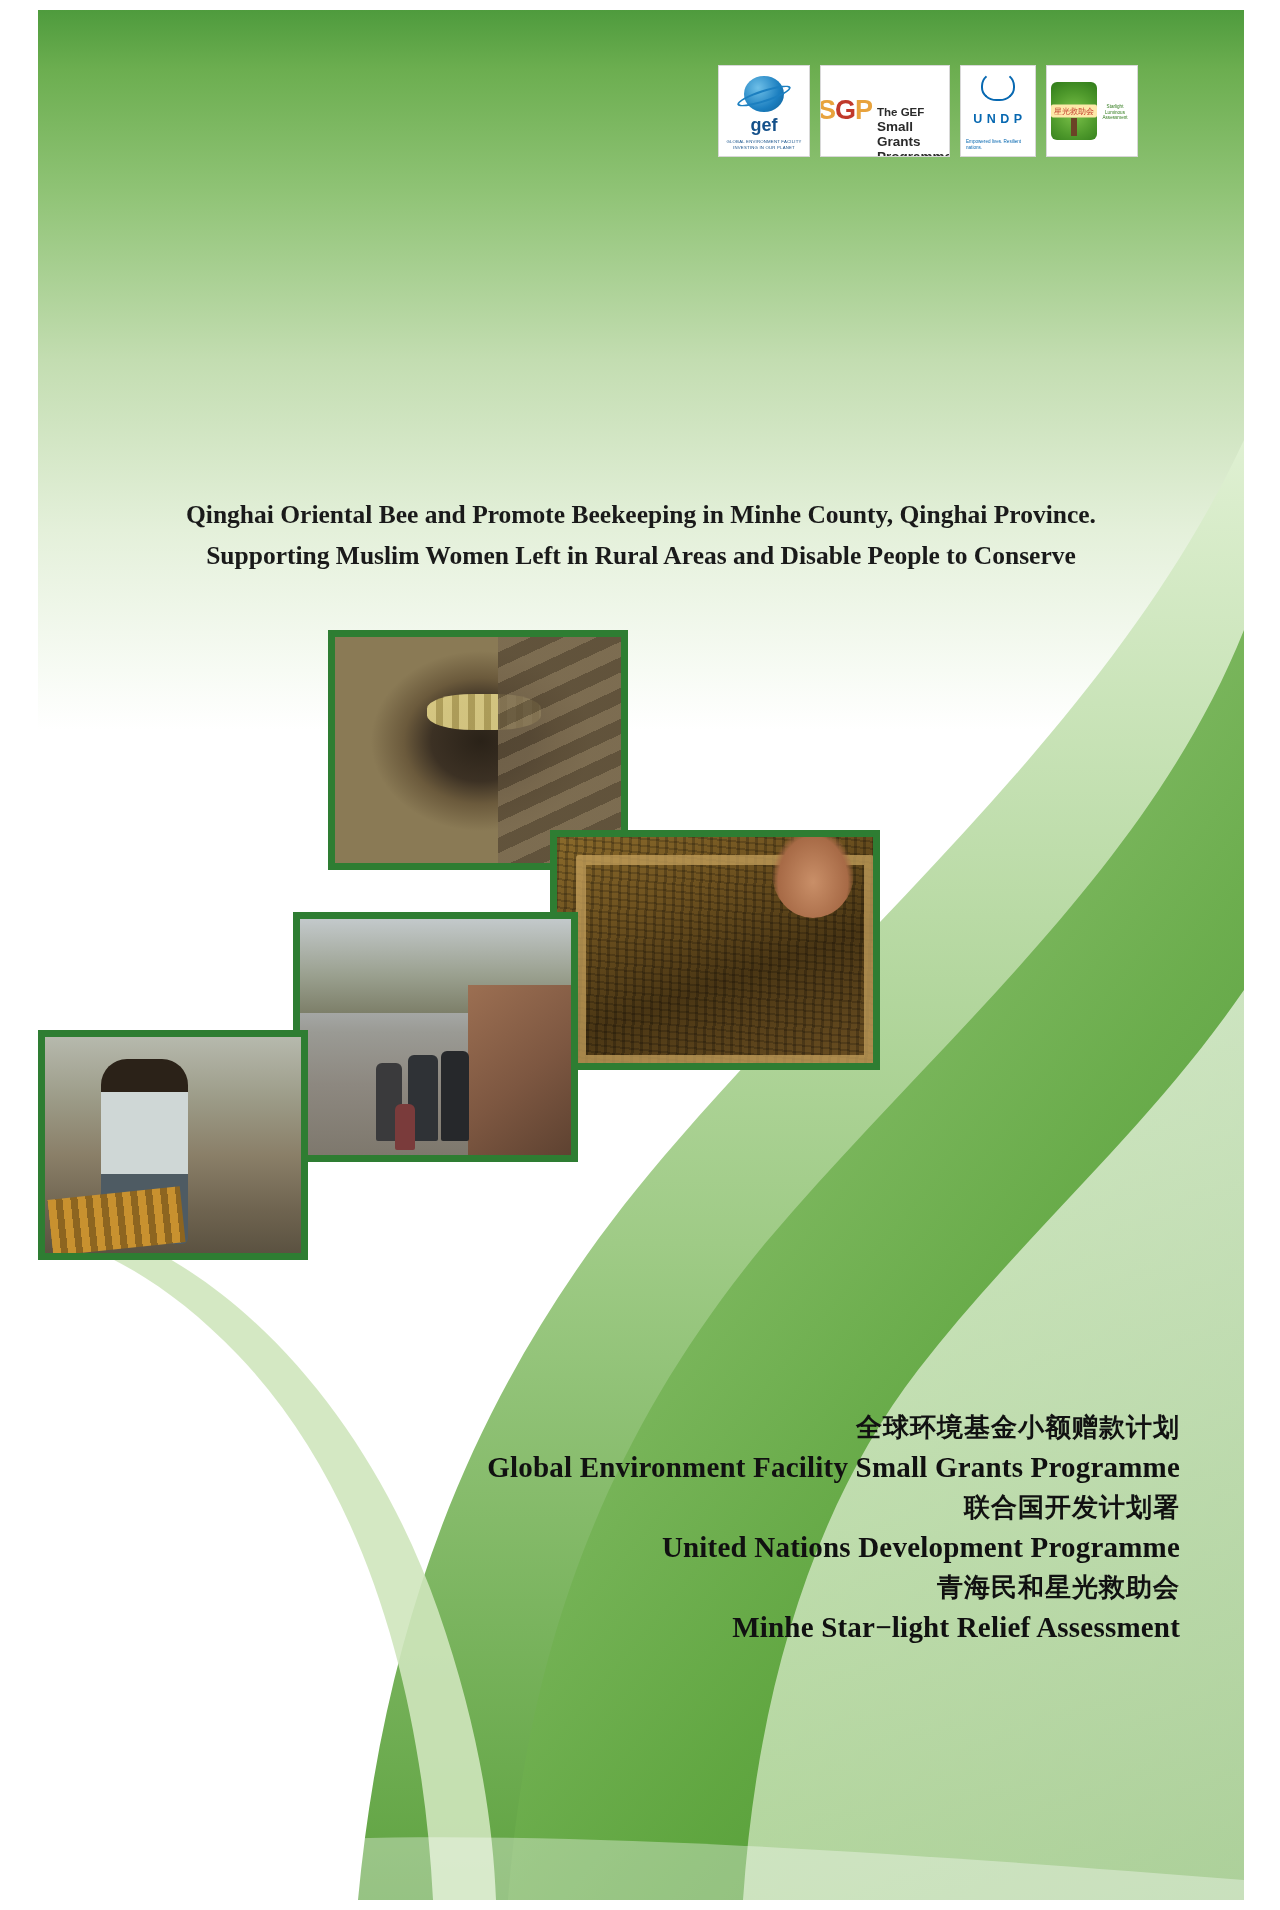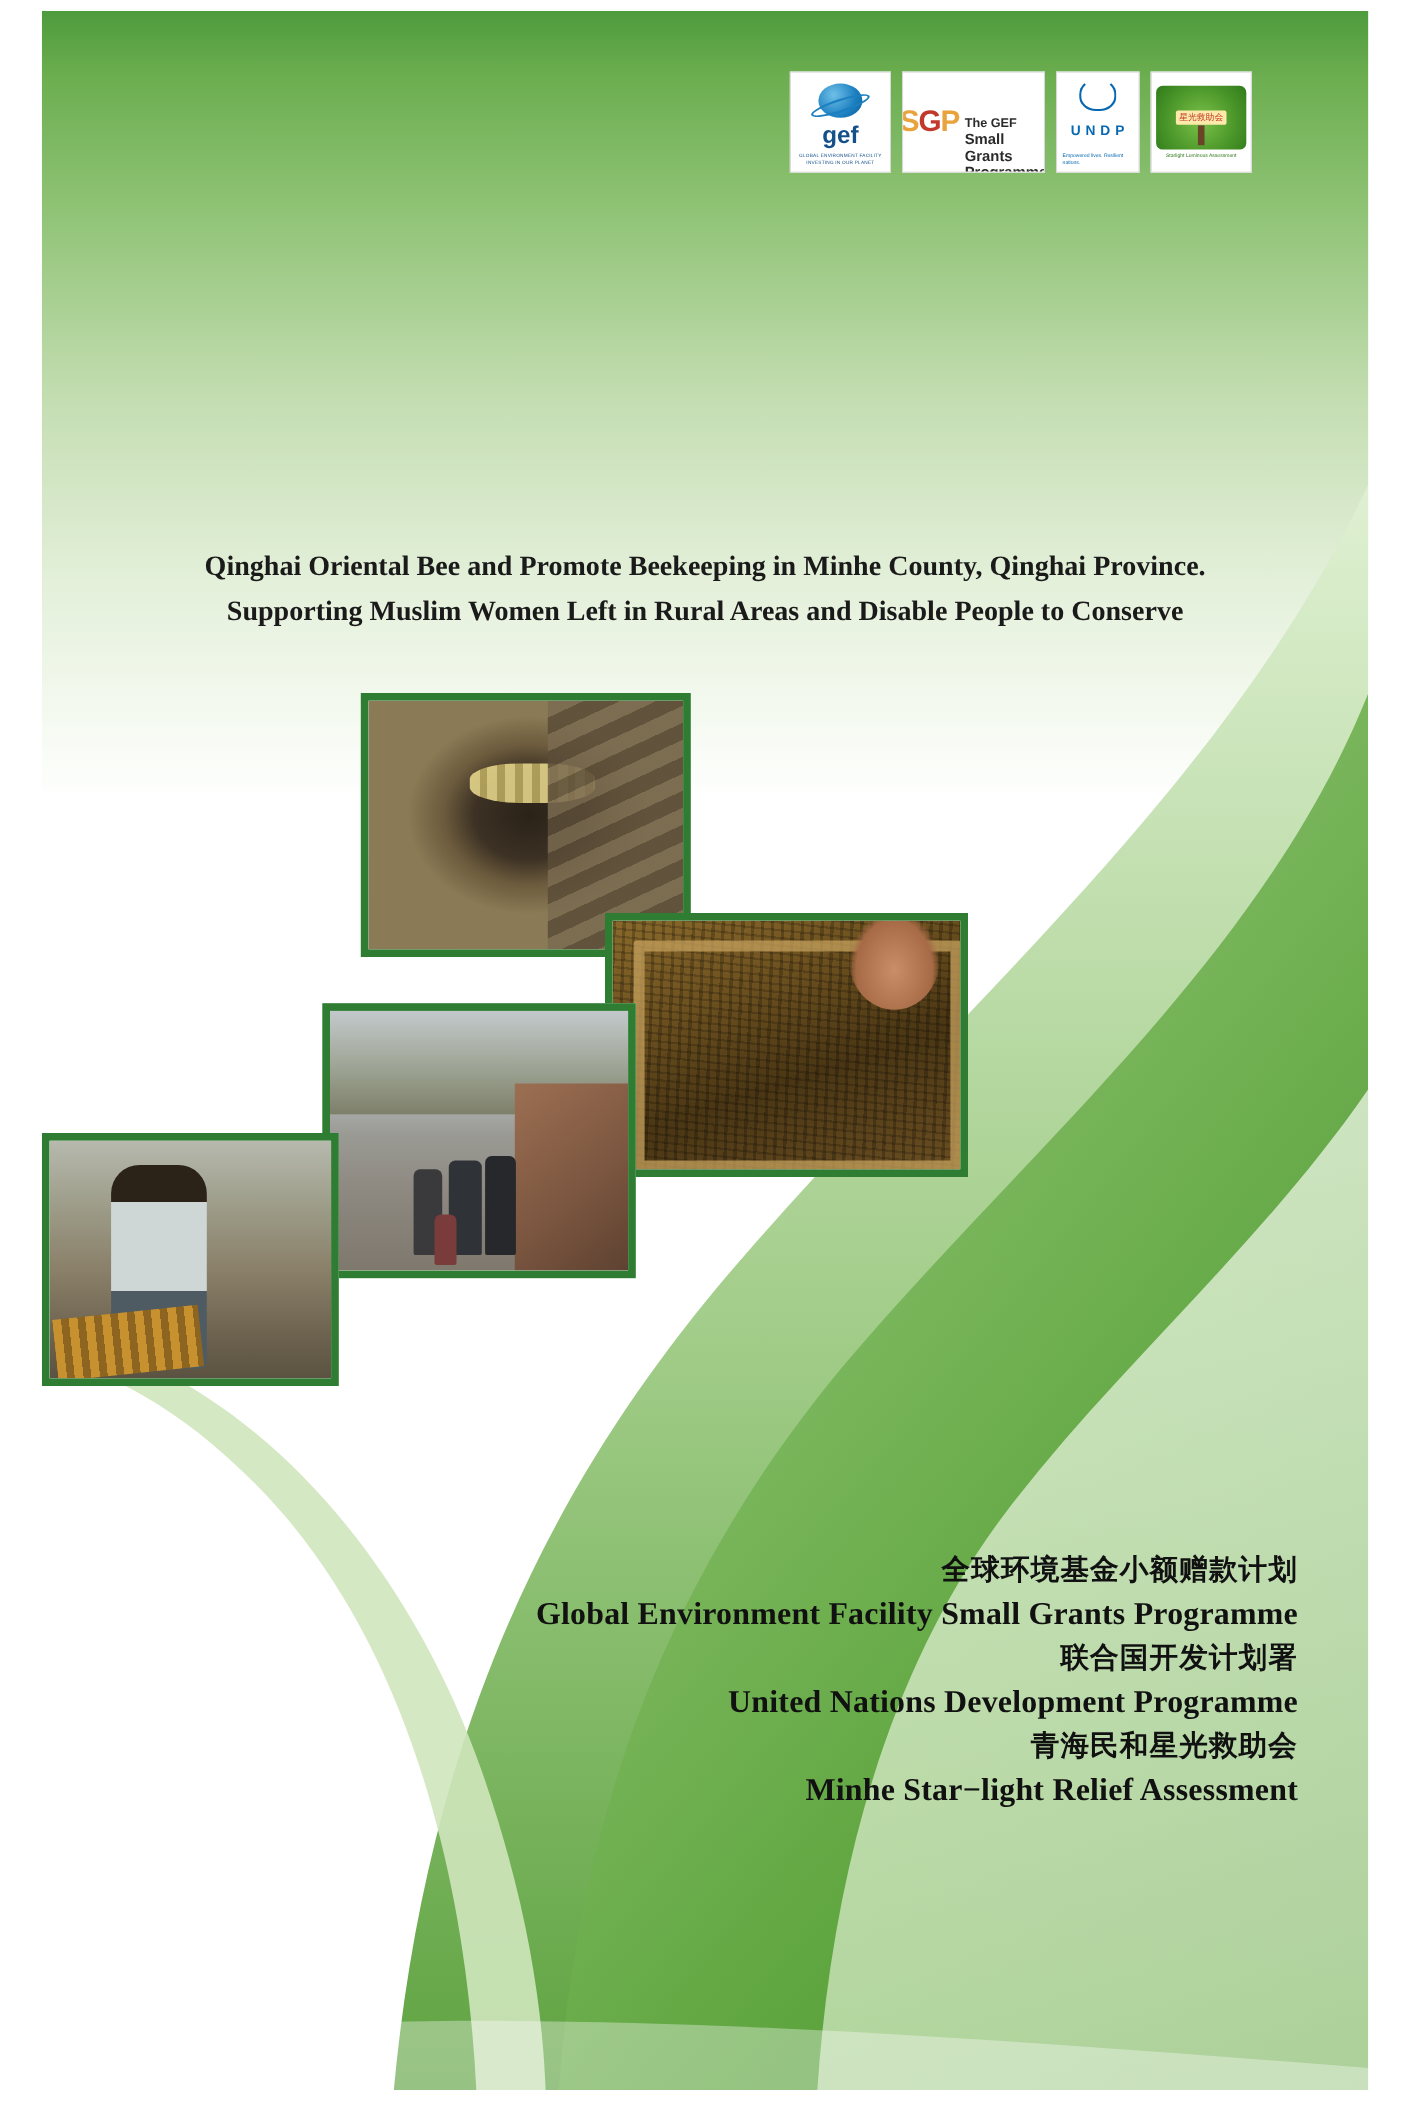--- a/index.html
+++ b/index.html
@@ -86,21 +86,21 @@
   }
   .logo-gef .globe:after {
     content:"";
     position:absolute; left:-8px; top:14px; width:56px; height:12px;
     border: 2px solid #1c7fc0; border-radius: 50%;
     transform: rotate(-18deg);
     box-sizing: border-box;
   }
   .logo-gef .gtxt {
     font-family: "Liberation Sans", sans-serif;
-    font-weight: bold; font-size: 22px; color: #14508a; margin-top: 3px;
+    font-weight: bold; font-size: 18px; color: #14508a; margin-top: 3px;
   }
   .logo-gef .gsub {
     font-family: "Liberation Sans", sans-serif;
     font-size: 4.3px; color: #14508a; letter-spacing: .2px; text-align:center; line-height:1.25;
     margin-top: 3px;
   }
 
   .logo-sgp { width: 130px; height: 92px; padding: 4px 6px; }
   .logo-sgp .inner { display:flex; align-items:center; gap:5px; }
   .logo-sgp .sgp-mark {
@@ -124,21 +124,21 @@
     width: 30px; height: 26px; border-radius: 50% 50% 45% 45%;
     border: 2px solid #0768b1; border-top-color: transparent;
     margin: 0 auto 2px auto;
   }
   .logo-undp .u-letters { letter-spacing: .5px; }
   .logo-undp .u-sub {
     font-family: "Liberation Sans", sans-serif;
     font-size: 4.6px; color: #0768b1; margin-top: 4px; line-height: 1.3; text-align:left;
   }
 
-  .logo-slra { width: 92px; height: 92px; padding: 4px; flex-direction: column; }
+  .logo-slra { width: 92px; height: 92px; padding: 4px; flex-direction: row; }
   .logo-slra .tree {
     width: 100%; height: 58px;
     background: radial-gradient(circle at 50% 55%, #7cc24a 0%, #4f9a2c 55%, #2f7a1a 100%);
     border-radius: 6px;
     position: relative;
   }
   .logo-slra .tree:before {
     content:"";
     position:absolute; left:50%; bottom:4px; width:6px; height:18px; margin-left:-3px;
     background:#6b4326;

